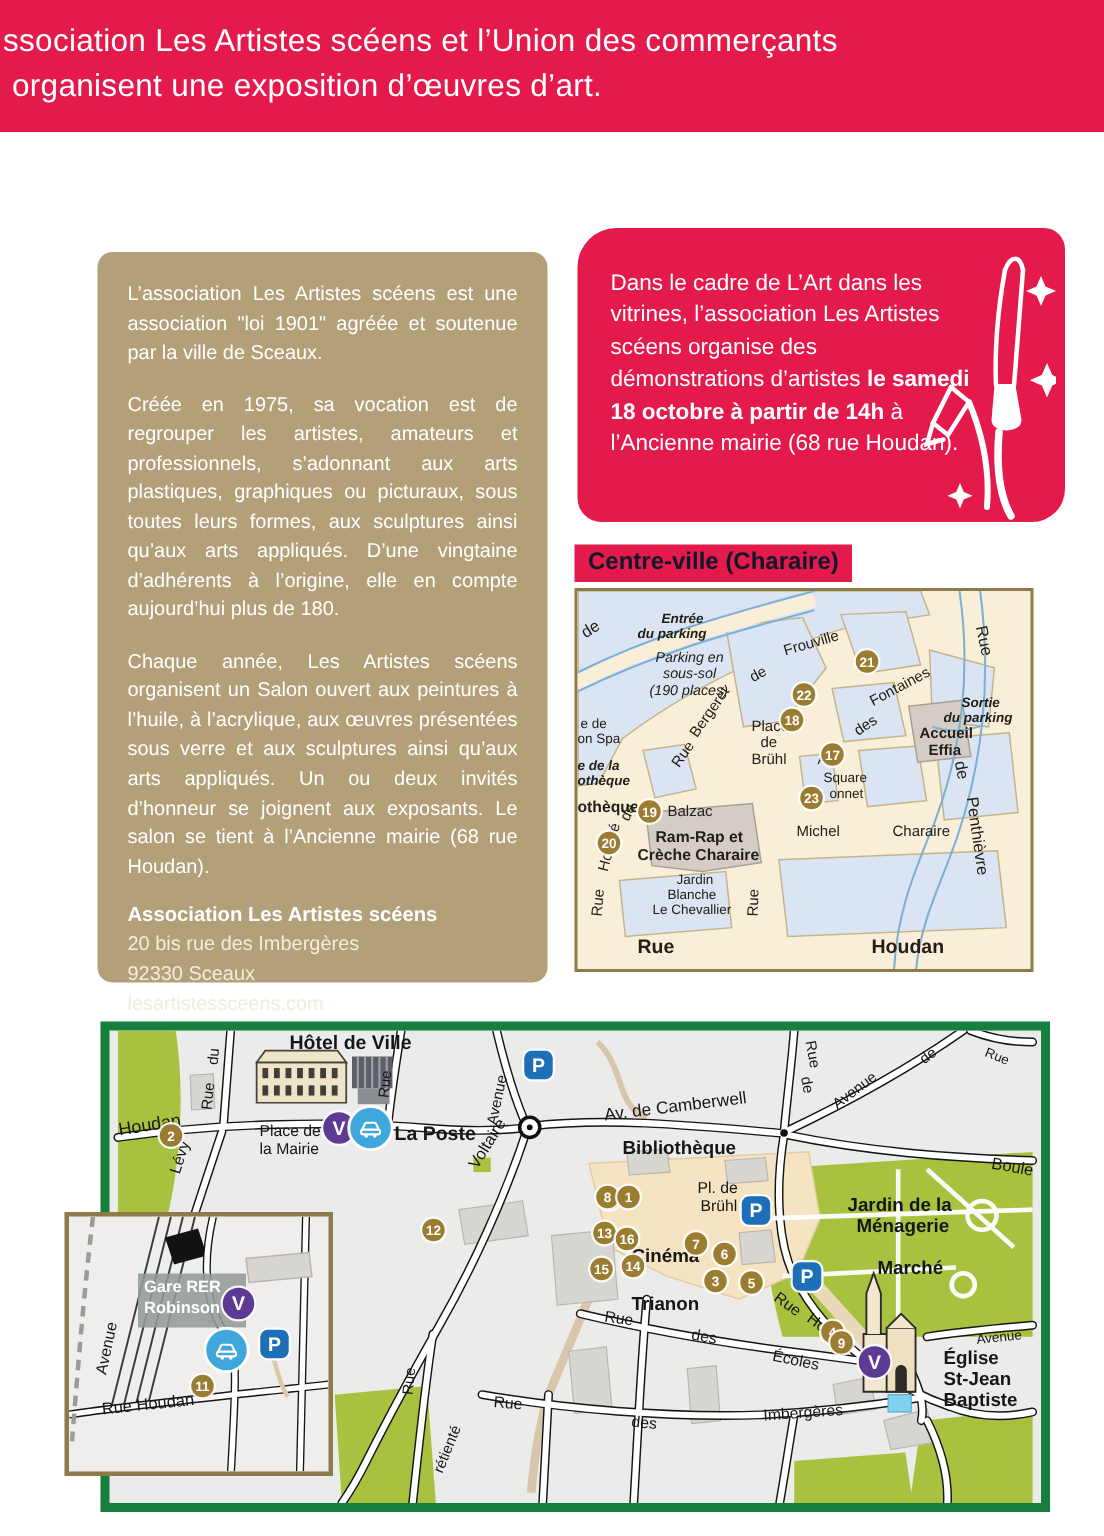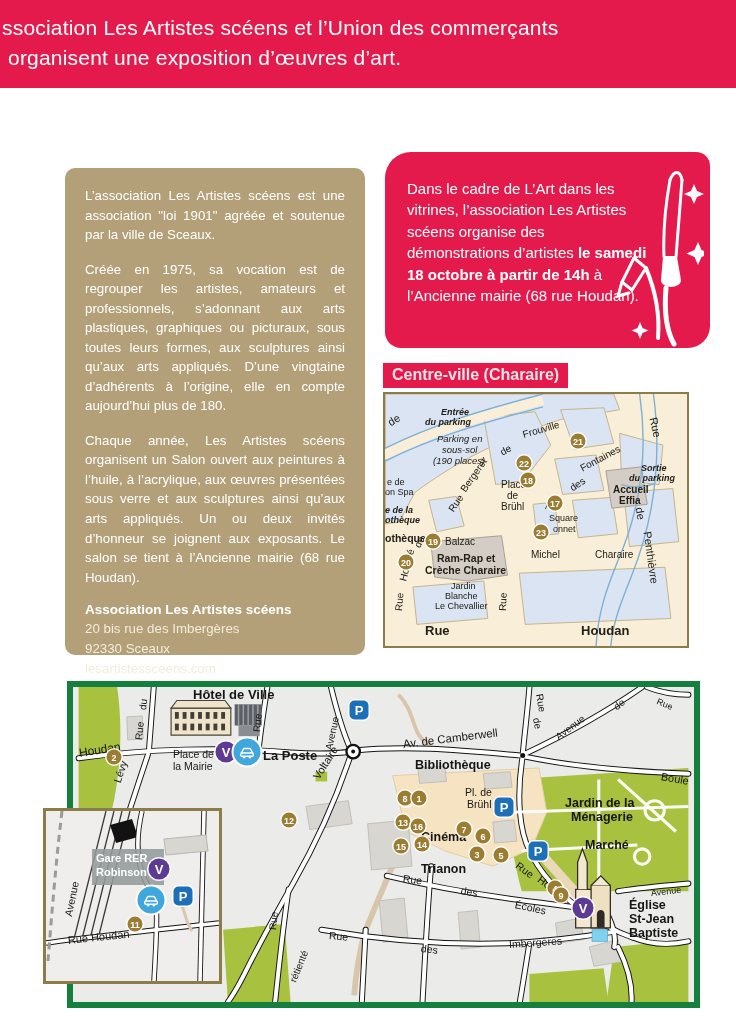--- a/index.html
+++ b/index.html
@@ -14,21 +14,21 @@
          border-radius:10px;color:#fff;box-sizing:border-box;padding:18px 20px;}
   .about p{margin:0 0 15px 0;font-size:13.3px;line-height:1.47;text-align:justify;}
   .about .org{font-weight:bold;font-size:13.5px;margin-bottom:2px;}
   .about .addr{font-size:13.3px;line-height:1.5;color:#f3ecdd;}
   
   .event{position:absolute;left:385px;top:152px;width:325px;height:196px;background:#e41a4c;
          border-radius:26px 14px 22px 16px;color:#fff;box-sizing:border-box;padding:26px 0 0 22px;}
   .event .txt{width:242px;font-size:15px;line-height:1.43;}
   .event svg{position:absolute;right:6px;top:10px;}
   
-  .map-title{position:absolute;left:383px;top:363px;background:#e41a4c;color:#e5e5e5;
+  .map-title{position:absolute;left:383px;top:363px;background:#e41a4c;color:#0f172a;
              font-weight:bold;font-size:16px;padding:3px 9px 4px 9px;}
   .smap{position:absolute;left:383px;top:392px;width:306px;height:256px;background:#f9efd8;
         border:2px solid #8e7b4a;box-sizing:border-box;overflow:hidden;}
   
   .bmap{position:absolute;left:67px;top:681px;width:633px;height:327px;background:#ebebe9;
         border:6px solid #15803d;box-sizing:border-box;overflow:hidden;}
   .inset{position:absolute;left:43px;top:808px;width:179px;height:176px;background:#efeeec;
          border:3px solid #8e7b4a;box-sizing:border-box;overflow:hidden;z-index:5;}
   .gare-box{position:absolute;left:46px;top:38px;width:64px;height:32px;background:rgba(148,155,155,.88);
             color:#fff;font-weight:bold;font-size:11px;line-height:1.3;padding:2px 4px;z-index:2;}
@@ -167,21 +167,21 @@
         <div class="lbl" style="font-size: 10px; left: 210px; top: 156px;">Charaire</div>
         <div class="lbl" style="font-size: 10px; transform: rotate(-88deg); left: 118px; top: 212px;">Rue</div>
         <div class="lbl" style="font-size: 10px; transform: rotate(-62deg); left: 32px; top: 148px;">de</div>
         <div class="lbl" style="font-size: 10px; transform: rotate(-75deg); left: 18px; top: 182px;">Honoré</div>
         <div class="lbl" style="font-size: 10px; transform: rotate(-85deg); left: 14px; top: 212px;">Rue</div>
         <div class="lbl fb" style="font-size: 13px; left: 40px; top: 230px;">Rue</div>
         <div class="lbl fb" style="font-size: 13px; left: 196px; top: 230px;">Houdan</div>
       </div>
     <div class="ovl">
         <div class="marker" style="left: 193px; top: 47px;">21</div>
-        <div class="marker" style="left: 139px; top: 69px; text-align: right;">22</div>
+        <div class="marker" style="left: 151px; top: 69px; text-align: right;">22</div>
         <div class="marker" style="left: 143px; top: 86px;">18</div>
         <div class="marker" style="left: 170px; top: 109px;">17</div>
         <div class="marker" style="left: 156px; top: 138px;">23</div>
         <div class="marker" style="left: 48px; top: 147px;">19</div>
         <div class="marker" style="left: 21px; top: 168px;">20</div>
       </div>
   </div>
 
   <div class="bmap">
     <svg class="ovl" width="633" height="327" viewBox="0 0 633 327">

